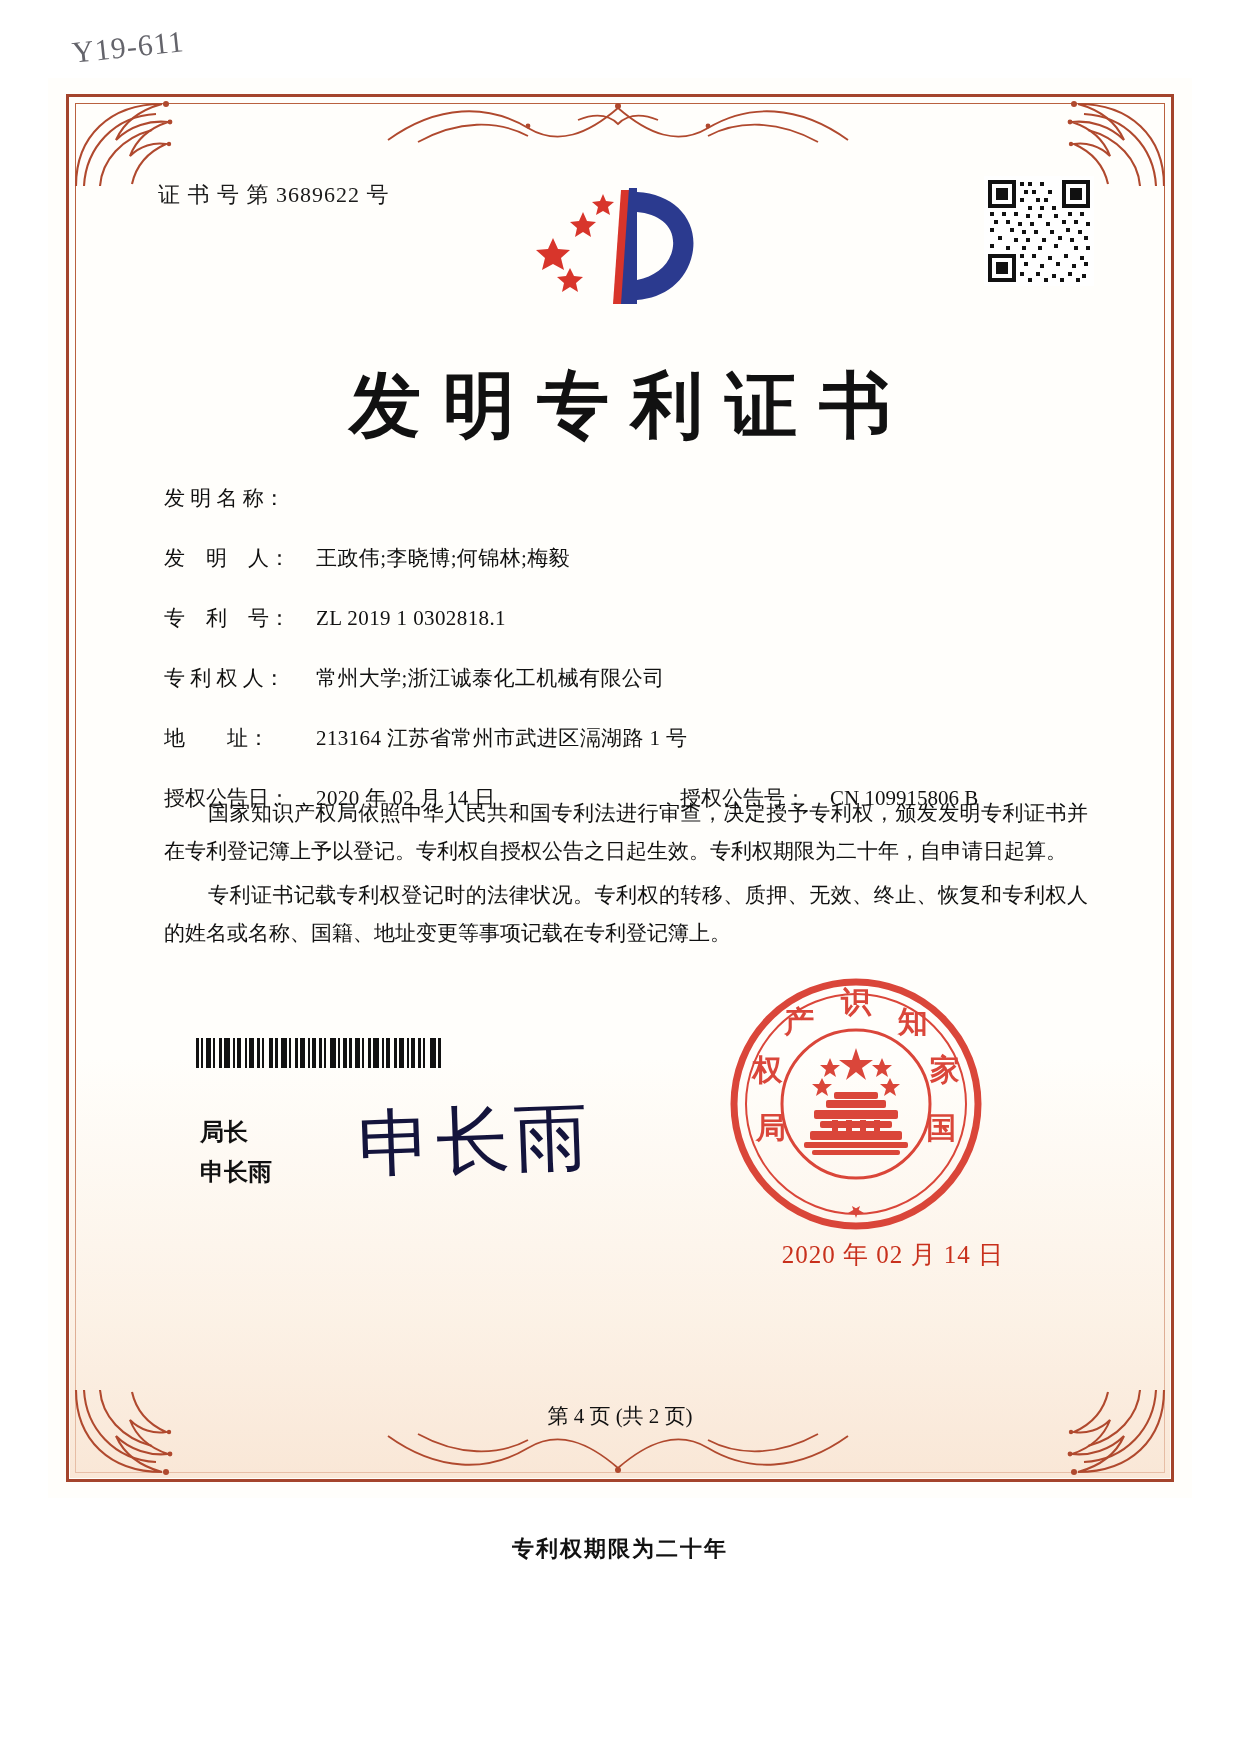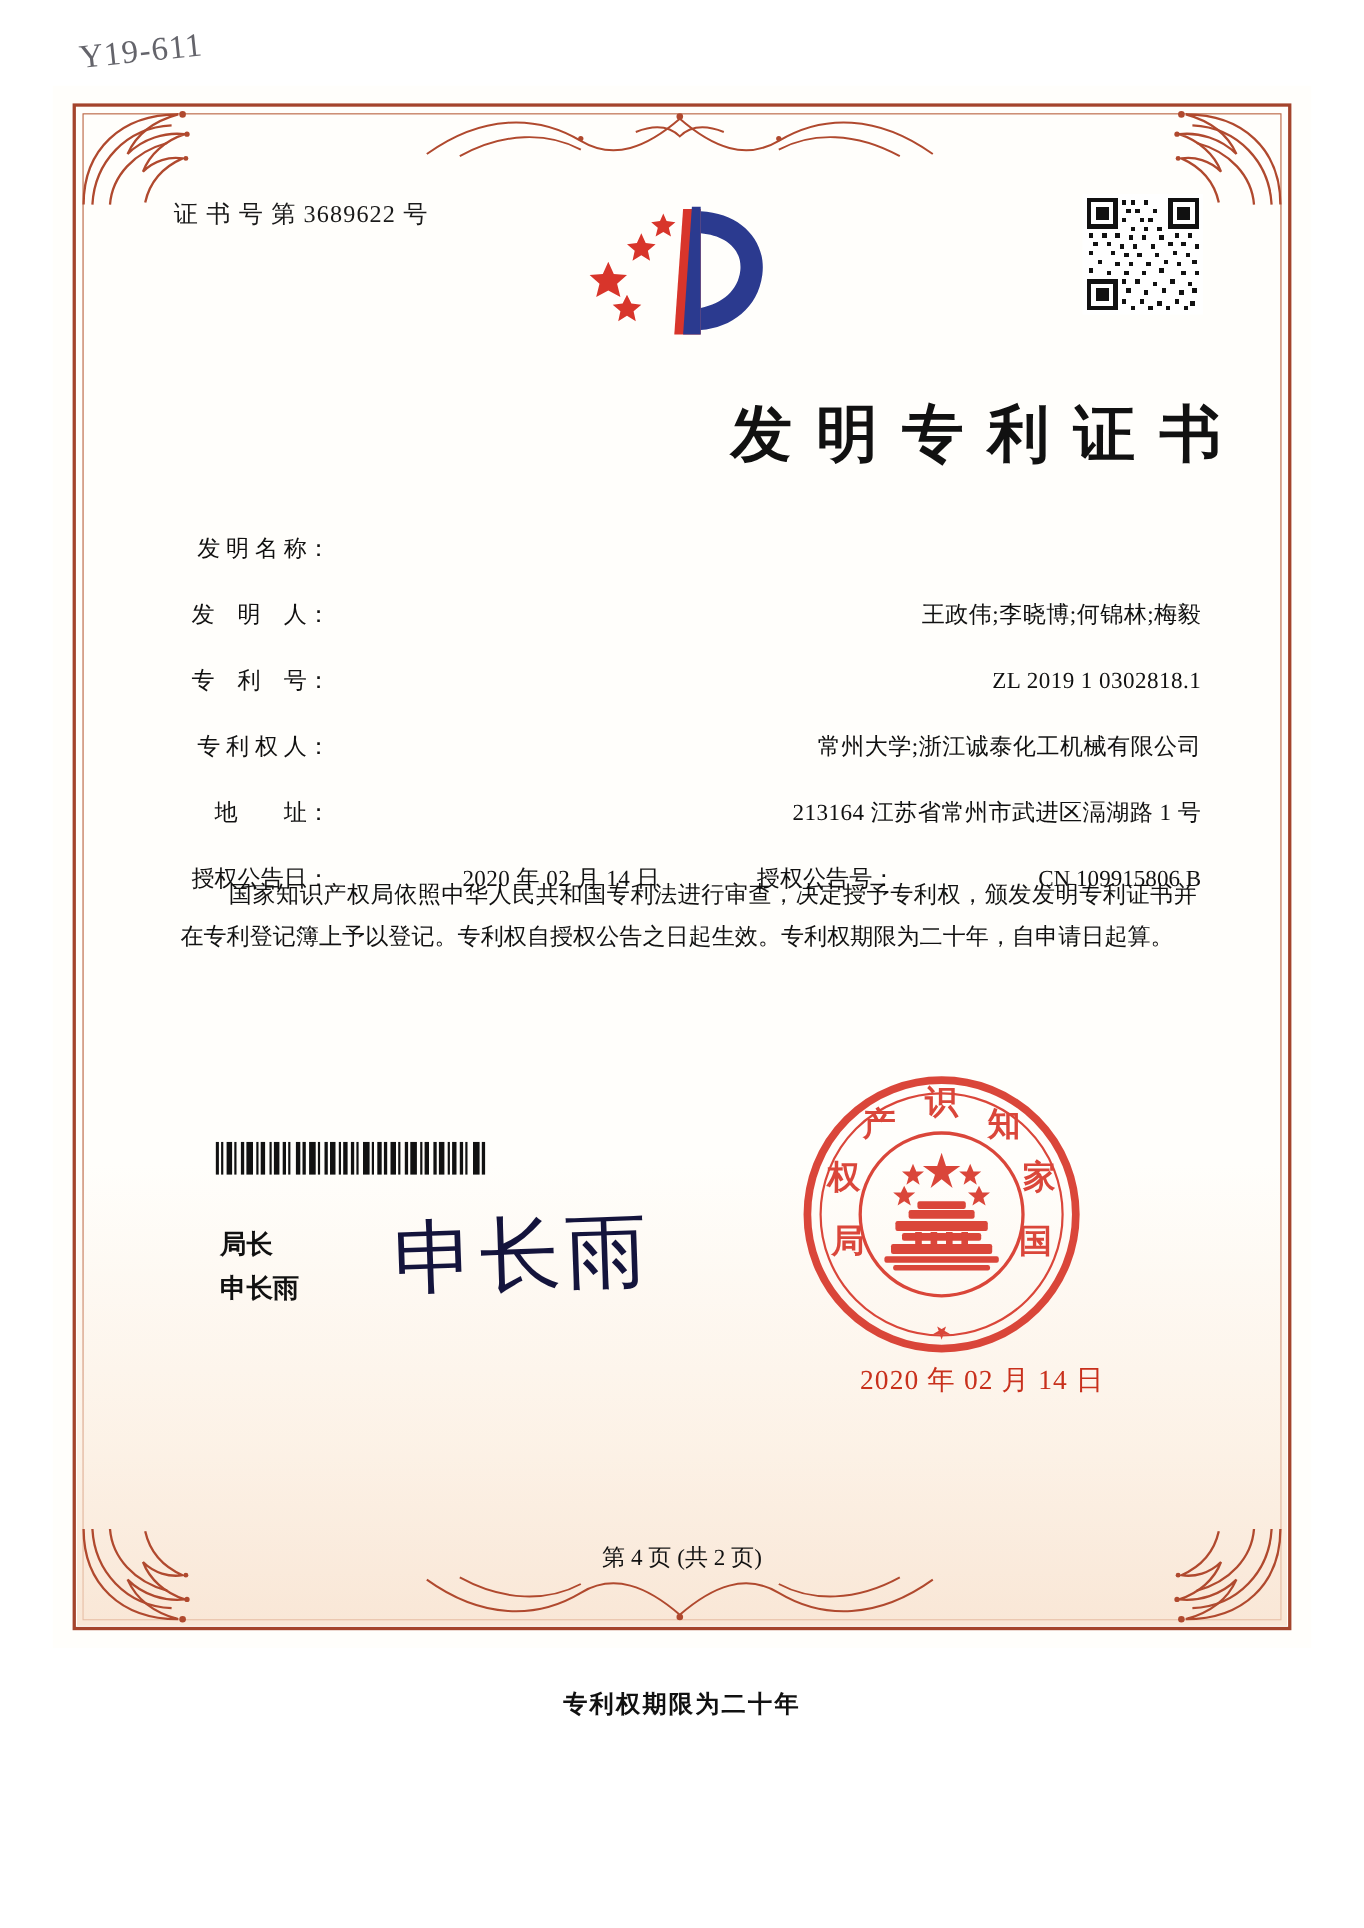--- a/index.html
+++ b/index.html
@@ -137,35 +137,34 @@
     top: 24px;
     width: 110px;
     height: 110px;
   }
 
   .doc-title {
     position: absolute;
     left: 0;
     right: 0;
     top: 206px;
-    text-align: right;
-    font-size: 56px;
+    text-align: center;
+    font-size: 72px;
     font-weight: bold;
     letter-spacing: 22px;
     text-indent: 22px;
     color: #111;
     font-family: "Liberation Serif", "DejaVu Serif", serif;
   }
 
   .fields {
     position: absolute;
-    left: 40px;
+    left: 56px;
     right: 40px;
     top: 332px;
-    text-align: right;
   }
   .field-row {
     display: flex;
     align-items: baseline;
     margin-bottom: 32px;
     font-size: 21px;
     color: #111;
   }
   .field-label {
     width: 152px;
@@ -500,20 +499,21 @@
       <div class="field-row dual">
         <span class="field-label">授权公告日：</span>
         <span class="field-value">2020 年 02 月 14 日</span>
         <span class="field-label2">授权公告号：</span>
         <span class="field-value2">CN 109915806 B</span>
       </div>
     </div>
 
     <div class="paragraphs">
       <p>国家知识产权局依照中华人民共和国专利法进行审查，决定授予专利权，颁发发明专利证书并在专利登记簿上予以登记。专利权自授权公告之日起生效。专利权期限为二十年，自申请日起算。</p>
+      <p>专利证书记载专利权登记时的法律状况。专利权的转移、质押、无效、终止、恢复和专利权人的姓名或名称、国籍、地址变更等事项记载在专利登记簿上。</p>
     </div>
 
     <div class="barcode">
       <i style="width:3px"></i>
         <i style="width:2px;background:transparent"></i>
       <i style="width:2px"></i>
         <i style="width:3px;background:transparent"></i>
       <i style="width:5px"></i>
         <i style="width:2px;background:transparent"></i>
       <i style="width:2px"></i>

